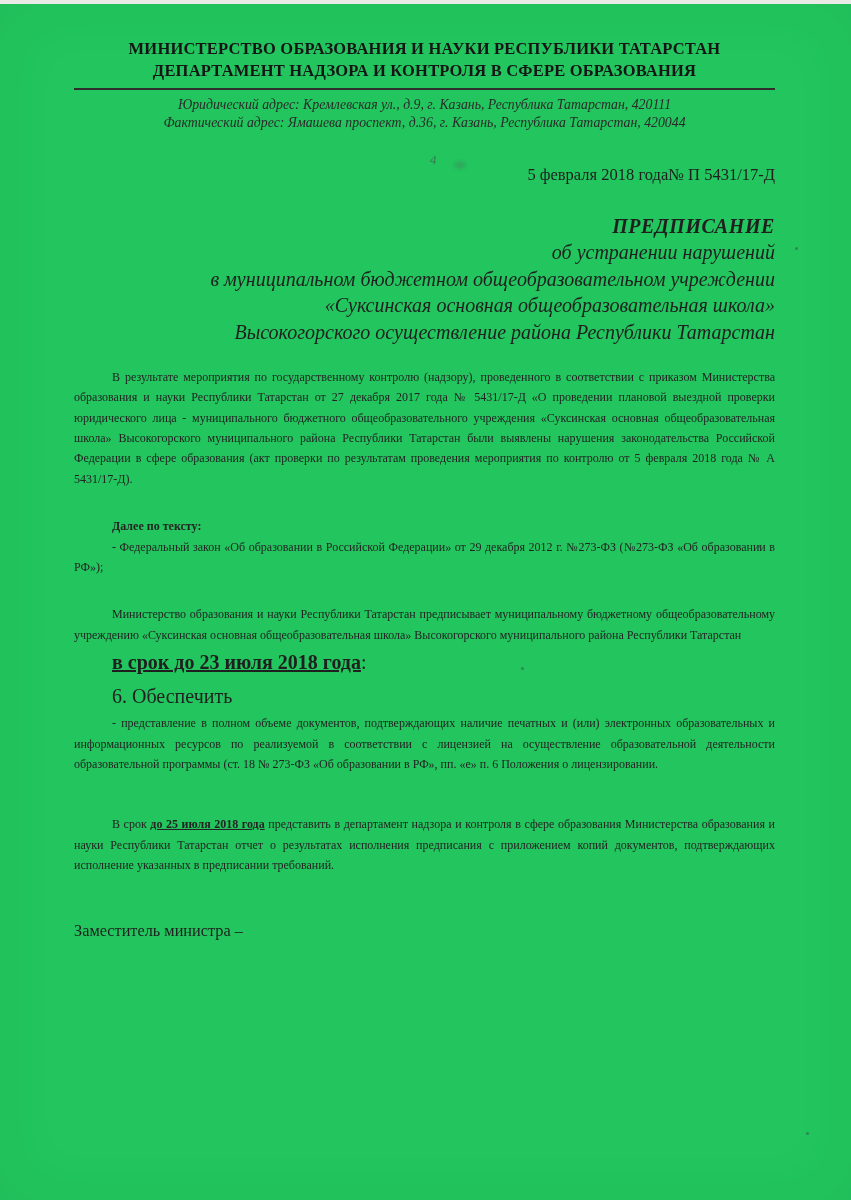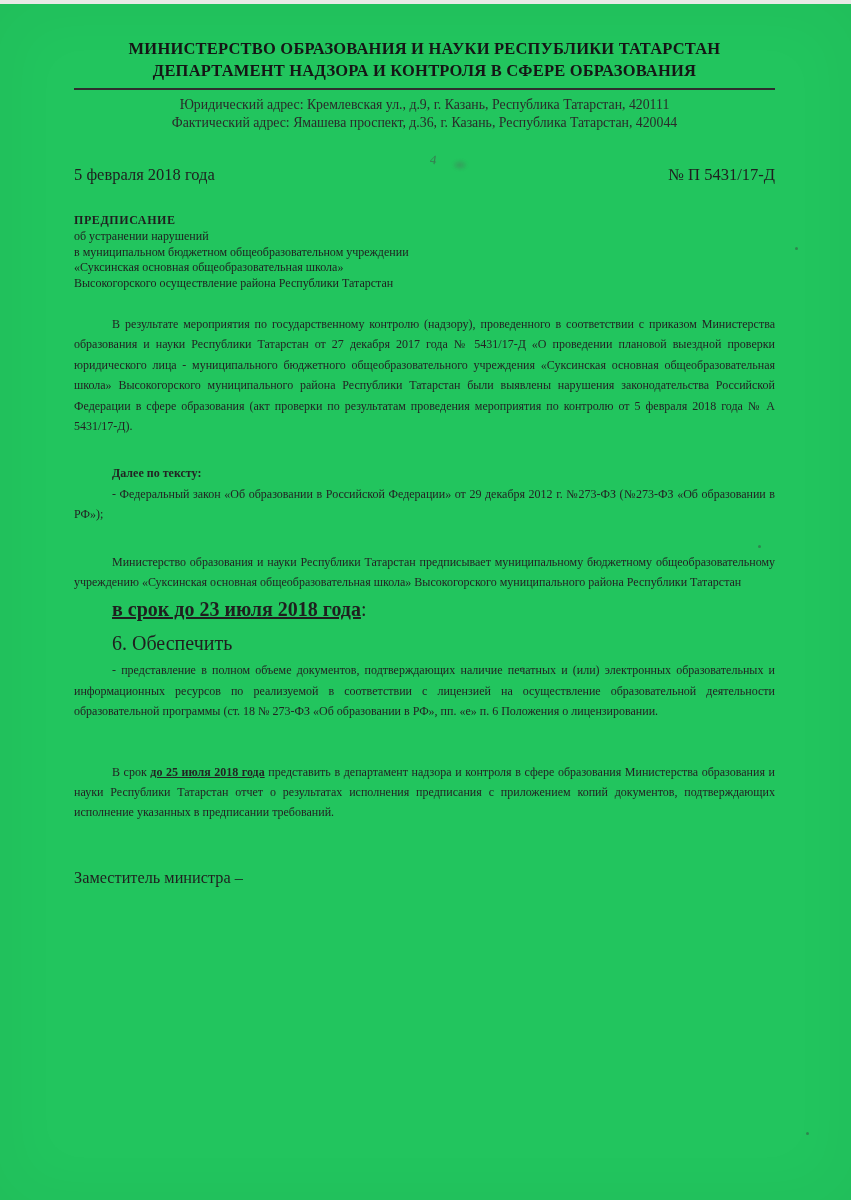--- a/index.html
+++ b/index.html
@@ -12,25 +12,25 @@
     position: relative;
     font-family: "Liberation Serif", "DejaVu Serif", serif;
     color: #1f1f1f;
     overflow: hidden;
     box-shadow: inset 0 0 70px rgba(0,0,0,0.045);
   }
   .content { padding: 34px 76px 0 74px; }
 
   .header { text-align: center; font-weight: bold; font-size: 16.5px; line-height: 1.35; letter-spacing: 0.2px; color: #151515; }
   .header-rule { border-bottom: 2px solid #2e2e2e; margin: 5px 0 6px 0; }
-  .addresses { text-align: center; font-size: 13.8px; line-height: 1.32; color: #2a2a2a; }
+  .addresses { text-align: center; font-size: 13.8px; line-height: 1.32; color: #2a2a2a; font-style: italic; }
 
-  .meta-row { display: flex; justify-content: space-between; margin-top: 33px; font-size: 16.5px; }
+  .meta-row { display: flex; justify-content: flex-end; margin-top: 33px; font-size: 16.5px; }
 
-  .title-block { text-align: left; margin-top: 28px; font-size: 12px; line-height: 1.32; }
+  .title-block { text-align: right; margin-top: 28px; font-size: 20px; line-height: 1.32; font-style: italic; }
   .title-main { font-weight: bold; letter-spacing: 0.6px; }
 
   .para {
     font-size: 12px;
     line-height: 1.7;
     text-align: justify;
     text-indent: 38px;
     color: #232323;
   }
   .p1 { margin-top: 22px; }

